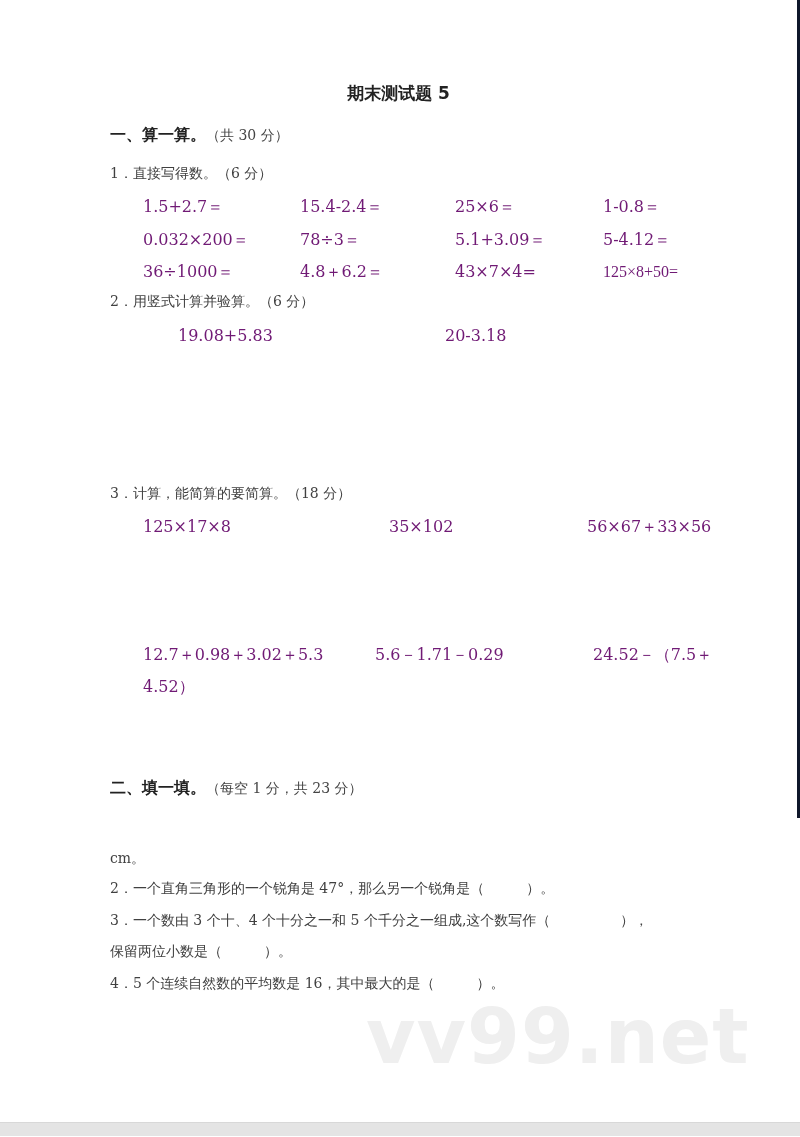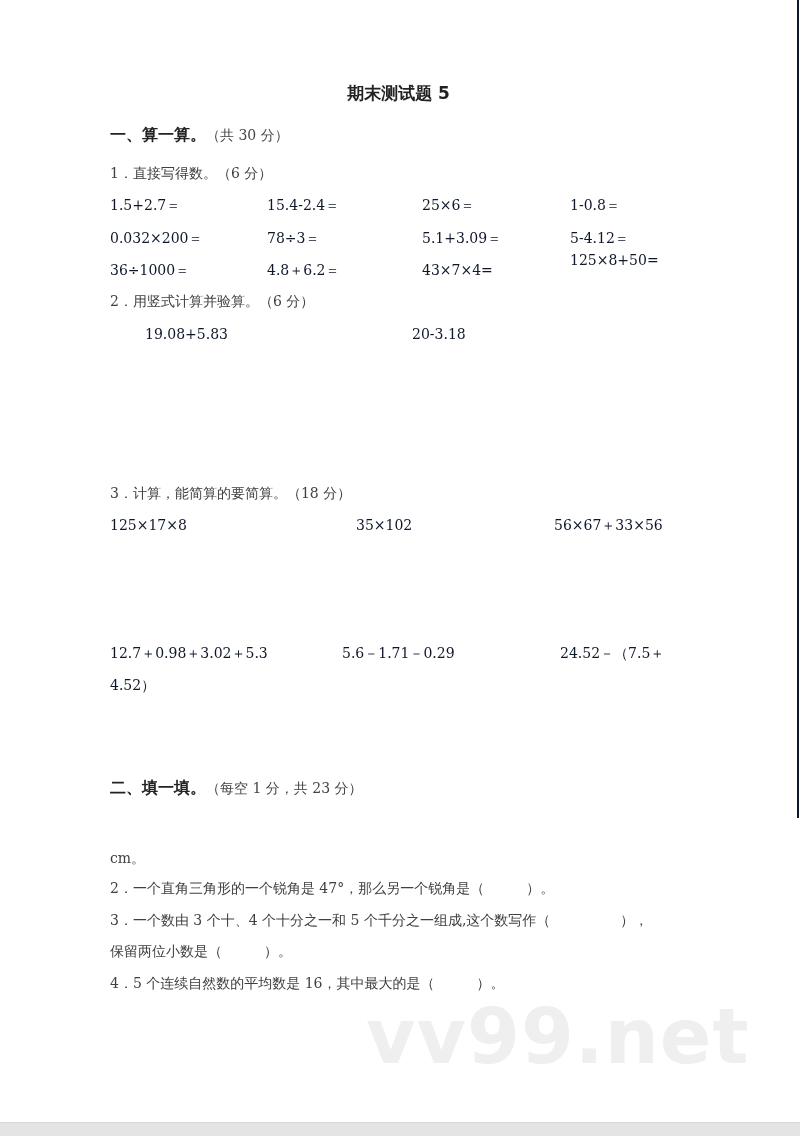--- a/index.html
+++ b/index.html
@@ -15,21 +15,21 @@
     font-family: "DejaVu Serif", "Liberation Serif", serif;
     color: #3a3a3a;
   }
   .page {
     position: absolute;
     left: 0;
     top: 0;
     width: 797px;
     height: 818px;
     background: #ffffff;
-    border-right: 2px solid #0f172a;
+    border-right: 4px solid #0f172a;
   }
   .bottom-band {
     position: absolute;
     left: 0;
     top: 1122px;
     width: 800px;
     height: 13px;
     background: #e4e4e4;
     border-top: 1px solid #d8d8d8;
   }
@@ -53,22 +53,23 @@
   }
   .section-head .note {
     font-size: 14px;
     color: #444;
   }
   .q {
     font-size: 14px;
     color: #404040;
   }
   .cell {
-    font-size: 14px;
-    color: #0f172a;
+    font-size: 16px;
+    color: #701a75;
+    margin-left: 33px;
   }
   .watermark {
     left: 366px;
     top: 992px;
     font-family: "DejaVu Sans", "Liberation Sans", sans-serif;
     font-weight: bold;
     font-size: 76px;
     color: #efefef;
     letter-spacing: 1px;
   }
@@ -92,21 +93,21 @@
   <div class="abs cell" style="left:570px; top:197px;">1-0.8＝</div>
 
   <div class="abs cell" style="left:110px; top:230px;">0.032×200＝</div>
   <div class="abs cell" style="left:267px; top:230px;">78÷3＝</div>
   <div class="abs cell" style="left:422px; top:230px;">5.1+3.09＝</div>
   <div class="abs cell" style="left:570px; top:230px;">5-4.12＝</div>
 
   <div class="abs cell" style="left:110px; top:262px;">36÷1000＝</div>
   <div class="abs cell" style="left:267px; top:262px;">4.8＋6.2＝</div>
   <div class="abs cell" style="left:422px; top:262px;">43×7×4=</div>
-  <div class="abs cell" style="left:570px; top:252px;">125×8+50=</div>
+  <div class="abs cell" style="left:570px; top:263px;font-family:Liberation Serif, serif;">125×8+50=</div>
 
   <div class="abs q" style="left:110px; top:293px;">2．用竖式计算并验算。（6 分）</div>
   <div class="abs cell" style="left:145px; top:326px;">19.08+5.83</div>
   <div class="abs cell" style="left:412px; top:326px;">20-3.18</div>
 
   <div class="abs q" style="left:110px; top:485px;">3．计算，能简算的要简算。（18 分）</div>
   <div class="abs cell" style="left:110px; top:517px;">125×17×8</div>
   <div class="abs cell" style="left:356px; top:517px;">35×102</div>
   <div class="abs cell" style="left:554px; top:517px;">56×67＋33×56</div>
 

